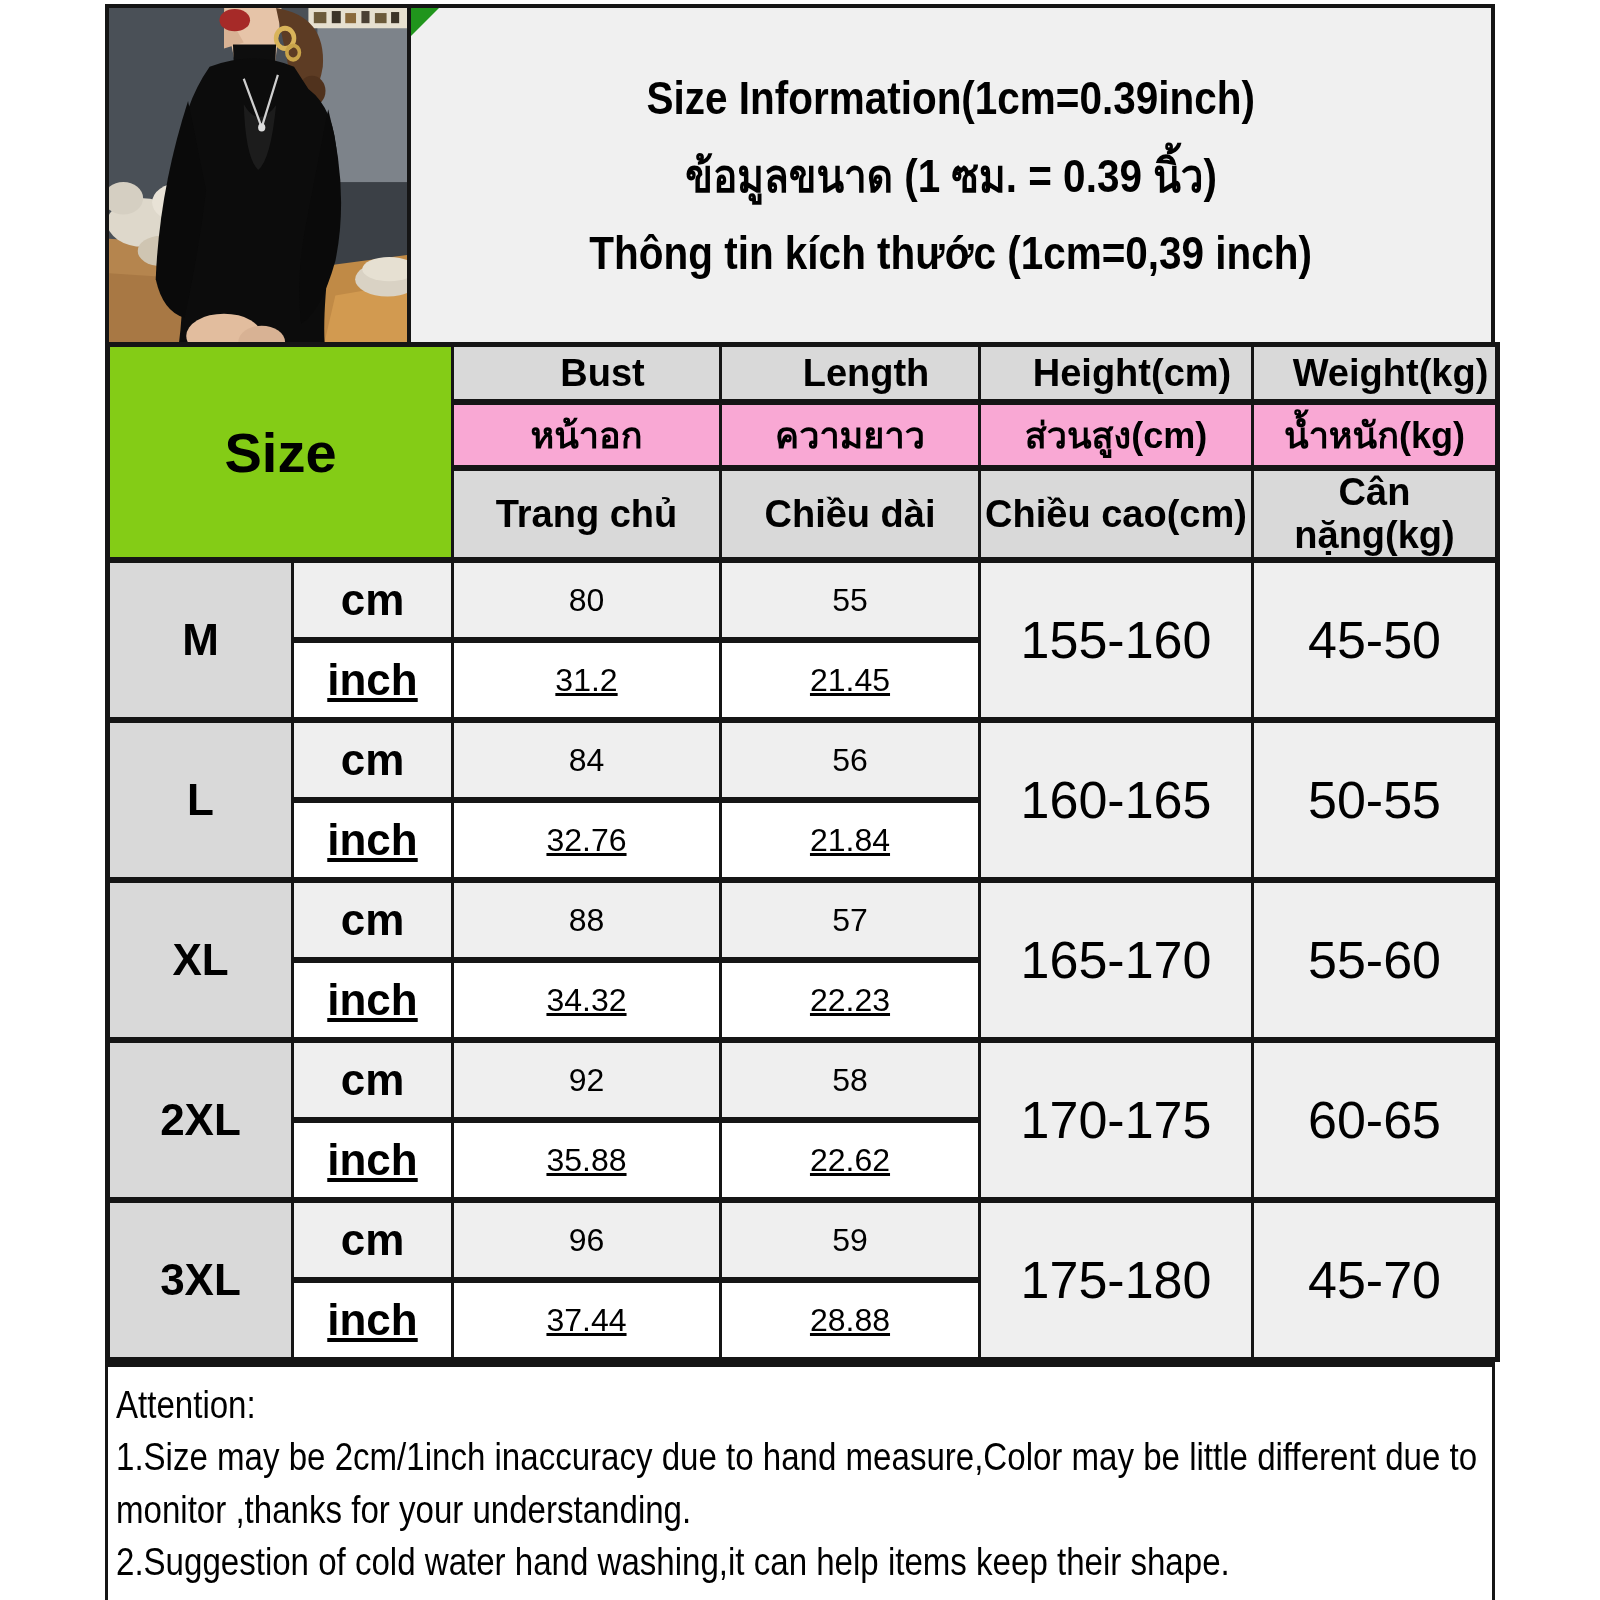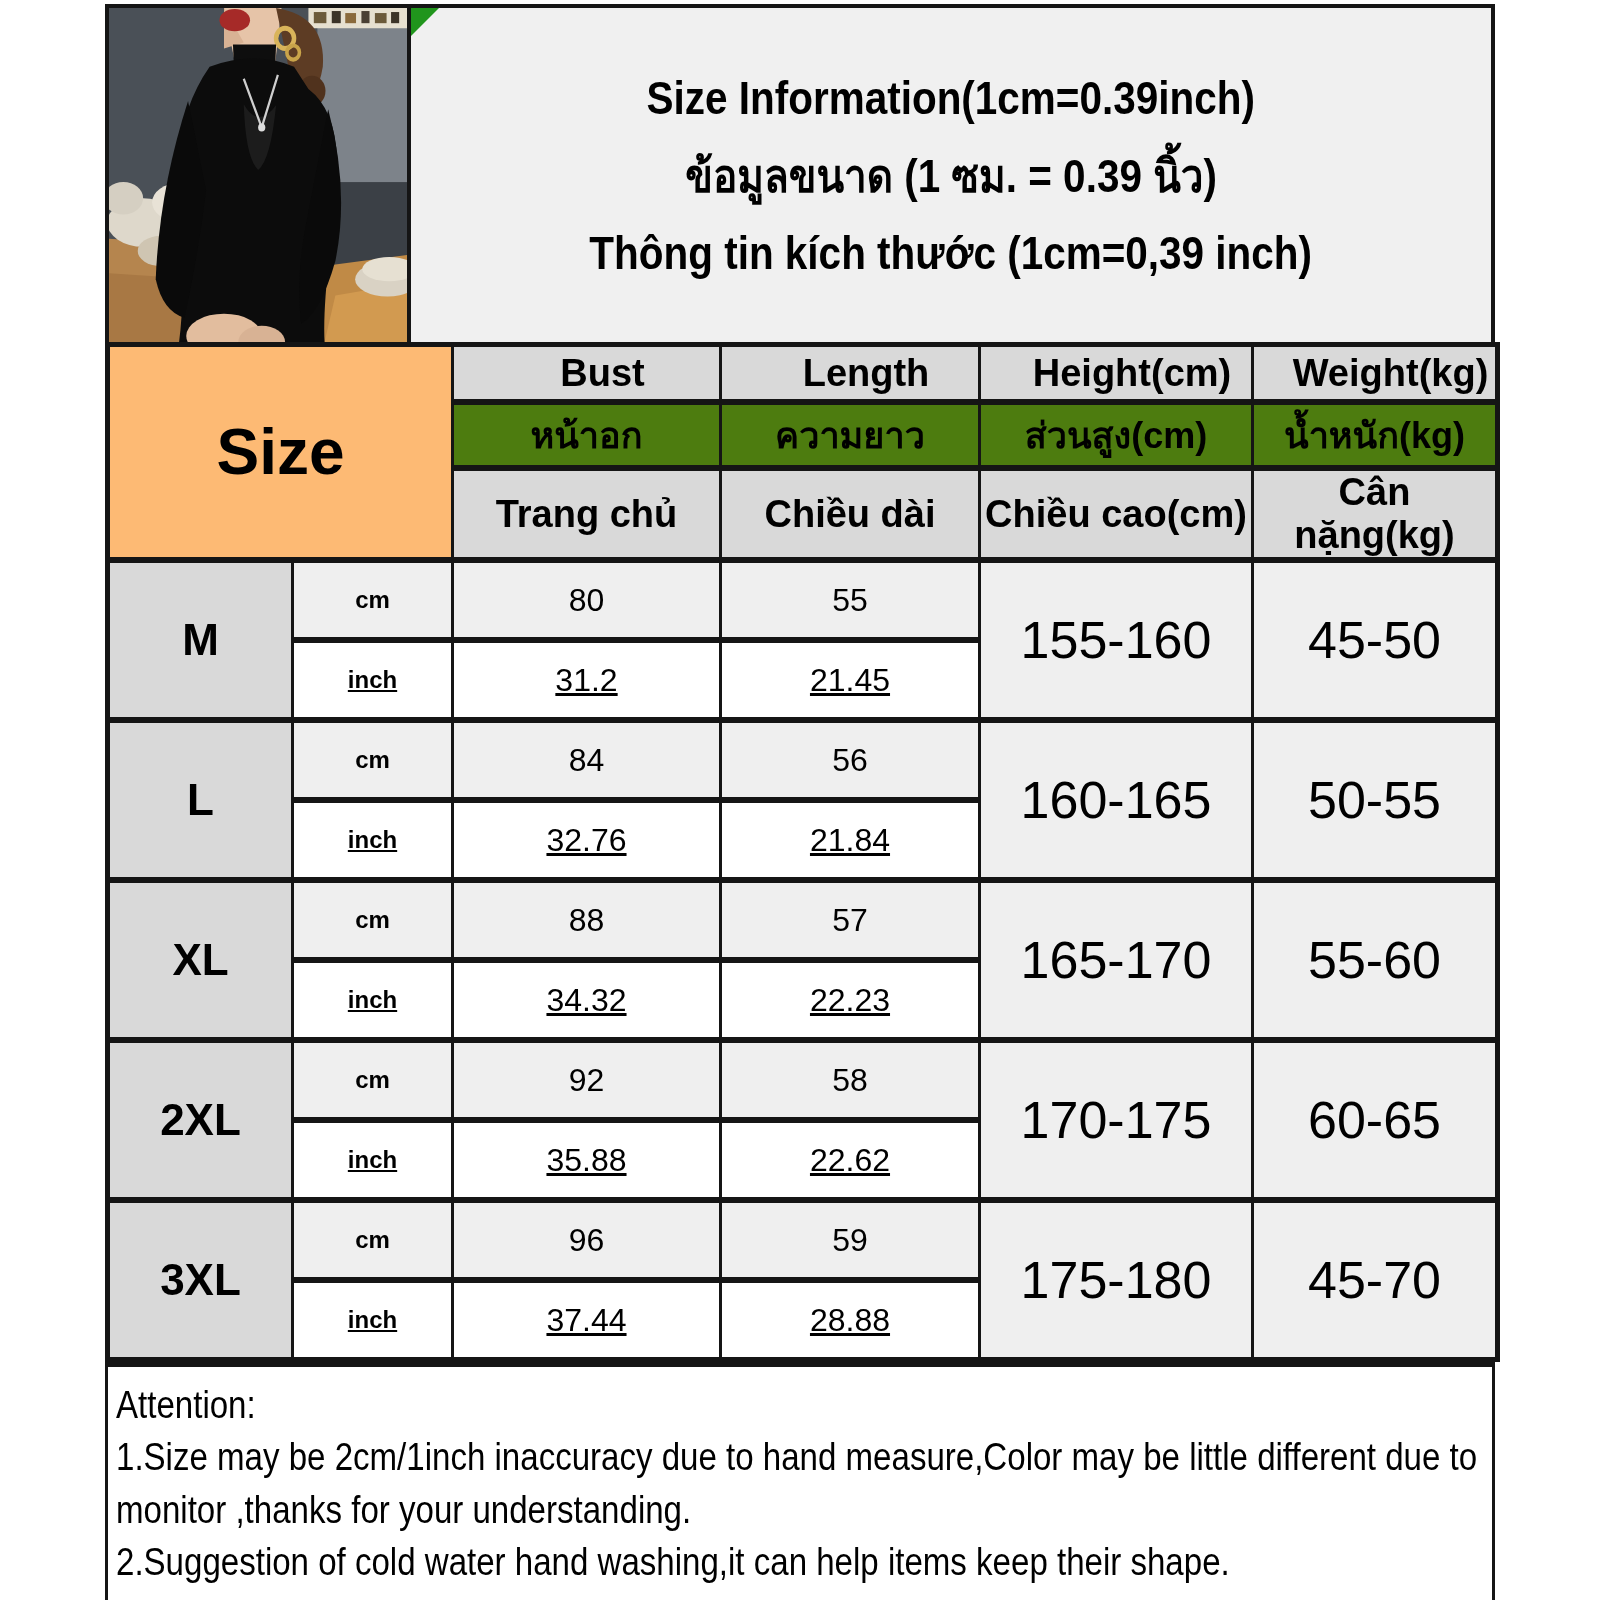--- a/index.html
+++ b/index.html
@@ -10,27 +10,27 @@
   .top{display:flex;height:338px;}
   .photo-box{width:340px;box-sizing:border-box;border:4px solid #151515;border-bottom:none;background:#4a5057;overflow:hidden;}
   .photo-box svg{display:block;width:100%;height:100%;}
   .title-box{width:1206px;box-sizing:border-box;border:4px solid #151515;border-left:none;border-bottom:none;background:#f0f0f0;display:flex;flex-direction:column;justify-content:center;align-items:center;gap:14px;position:relative;}
   .corner-tri{position:absolute;top:0;left:0;width:0;height:0;border-top:28px solid #20951c;border-right:28px solid transparent;}
   .title-line{font-weight:bold;font-size:46px;transform:scaleX(0.88);white-space:nowrap;}
 
   
   table.size-chart{width:1390px;border-collapse:collapse;border:5px solid #151515;table-layout:fixed;}
   th,td{border:3px solid #151515;text-align:center;vertical-align:middle;padding:0;overflow:hidden;}
-  .size-head{background:#fdba74;font-size:64px;font-weight:bold;}
+  .size-head{background:#84cc16;font-size:56px;font-weight:bold;}
   .h-en{background:#d9d9d9;font-weight:bold;font-size:38px;height:52px;padding-left:32px;}
-  .h-th{background:#4d7c0f;font-weight:bold;font-size:36px;height:60px;}
+  .h-th{background:#f9a8d4;font-weight:bold;font-size:36px;height:60px;}
   .h-vi{background:#d9d9d9;font-weight:bold;font-size:38px;height:52px;}
   .bt-thick{border-top-width:6px;}
   .size-cell{background:#d9d9d9;font-weight:bold;font-size:44px;}
-  .unit-cell{font-weight:bold;font-size:24px;}
+  .unit-cell{font-weight:bold;font-size:44px;}
   .val-cell{font-size:32px;}
   .range-cell{background:#efefef;font-size:52px;}
   tr.cm-row td{height:74px;}
   tr.inch-row td{height:74px;text-decoration:underline;}
   tr.cm-row .unit-cell,tr.cm-row .val-cell{background:#efefef;}
   tr.inch-row .unit-cell,tr.inch-row .val-cell{background:#ffffff;}
 
   
   .attention{box-sizing:border-box;border:3px solid #151515;border-top-width:5px;background:#ffffff;height:318px;padding:12px 8px;}
   .attention-inner{transform:scaleX(0.87);transform-origin:0 0;width:115%;font-size:38px;line-height:1.38;}

